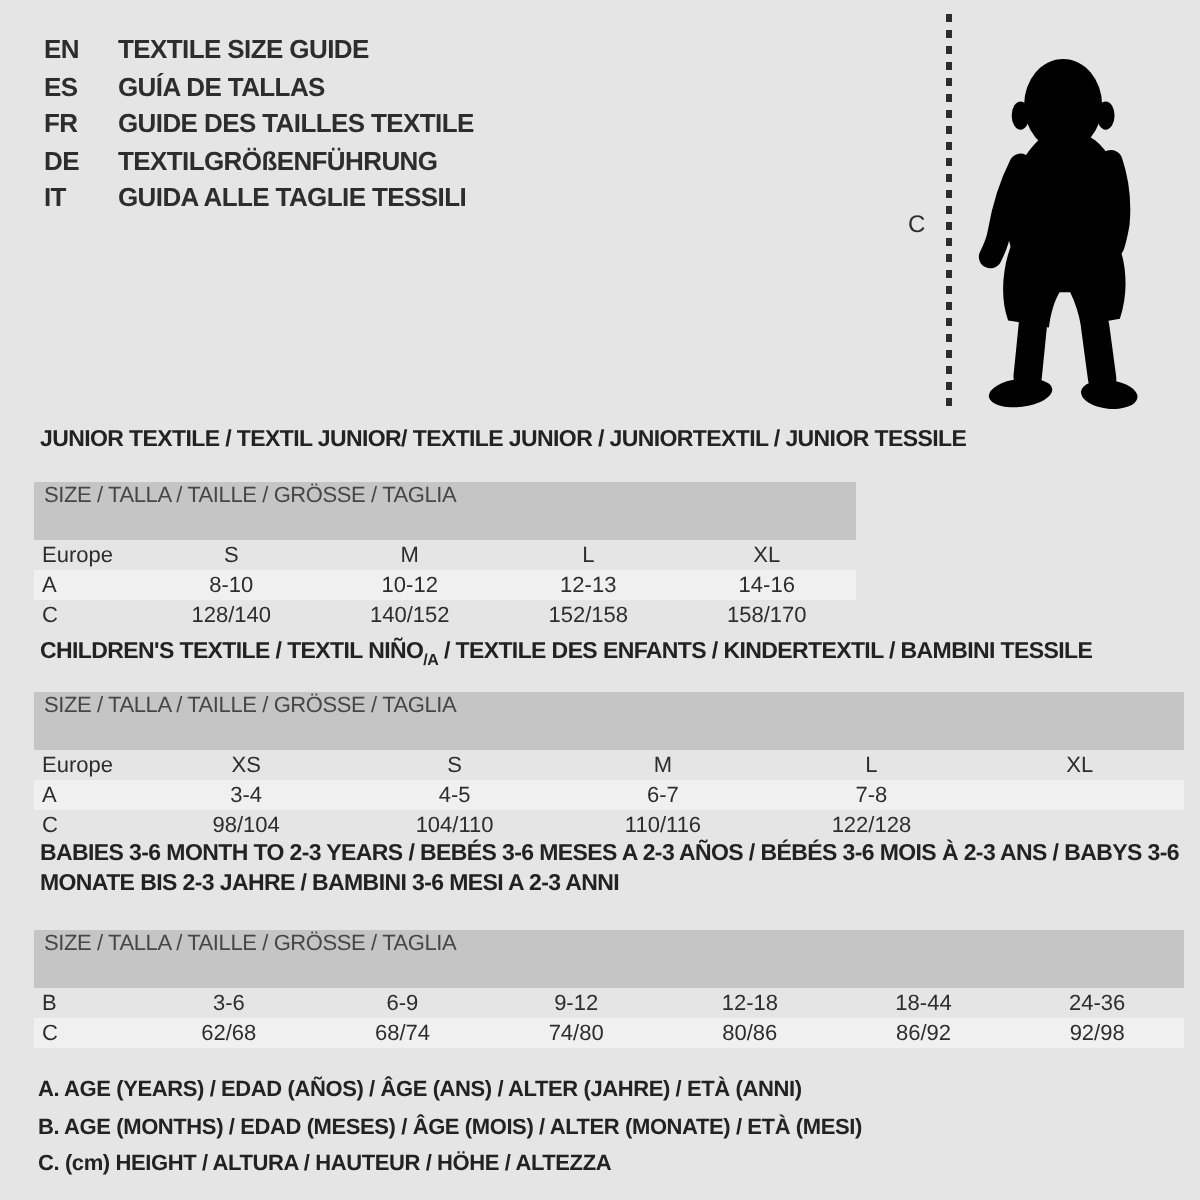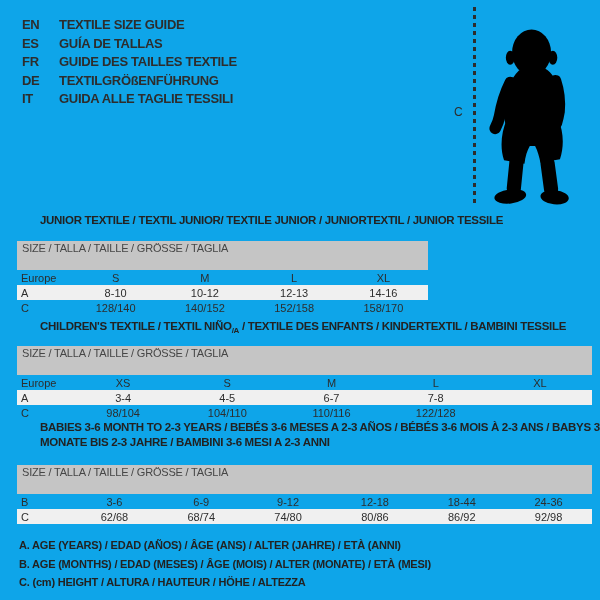--- a/index.html
+++ b/index.html
@@ -4,35 +4,35 @@
 <style>
   :root{
     --bar:#c5c5c5;
     --alt:#f0f0f0;
     --ink:#2d2d2d;
     --ink2:#464646;
   }
   *{margin:0;padding:0;box-sizing:border-box;}
   html,body{width:600px;height:600px;background:#fff;overflow:hidden;}
   body{font-family:"Liberation Sans", sans-serif;color:var(--ink);}
-  .page{position:relative;width:600px;height:600px;background:#0ea5e9;}
+  .page{position:relative;width:600px;height:600px;background:#e5e5e5;}
 
   
   .langs{position:absolute;left:22px;top:16px;}
   .lang-row{display:grid;grid-template-columns:37px auto;line-height:18.5px;}
   .lang-row span{font-weight:700;font-size:13px;letter-spacing:-0.3px;white-space:nowrap;}
 
   
   .figure-c{position:absolute;left:454px;top:105px;font-size:12px;font-weight:400;color:var(--ink);}
   .figure-line{position:absolute;left:473px;top:7px;width:3px;height:200px;
     background:repeating-linear-gradient(to bottom,var(--ink) 0 4px,transparent 4px 8px);}
   .baby-svg{position:absolute;left:481px;top:26px;width:102px;height:181px;}
 
   
-  .t-title{position:absolute;left:20px;font-weight:700;font-size:11.5px;letter-spacing:-0.3px;color:#222;line-height:15px;margin-left:20px;}
+  .t-title{position:absolute;left:20px;font-weight:700;font-size:11.5px;letter-spacing:-0.3px;color:#222;line-height:15px;}
   .t-title .sub{font-size:8px;vertical-align:sub;}
   .t-title1{top:213px;width:560px;}
   .t-title2{top:319px;width:575px;}
   .t-title3{top:420px;width:578px;}
   .table-block{position:absolute;left:17px;}
   .table1{top:241px;width:411px;}
   .table2{top:346px;width:575px;}
   .table3{top:465px;width:575px;}
   .size-bar{background:var(--bar);height:29px;line-height:15px;font-size:11px;color:var(--ink2);padding-left:5px;letter-spacing:-0.2px;}
   .row{display:grid;height:15px;line-height:17px;font-size:11px;color:var(--ink);}

